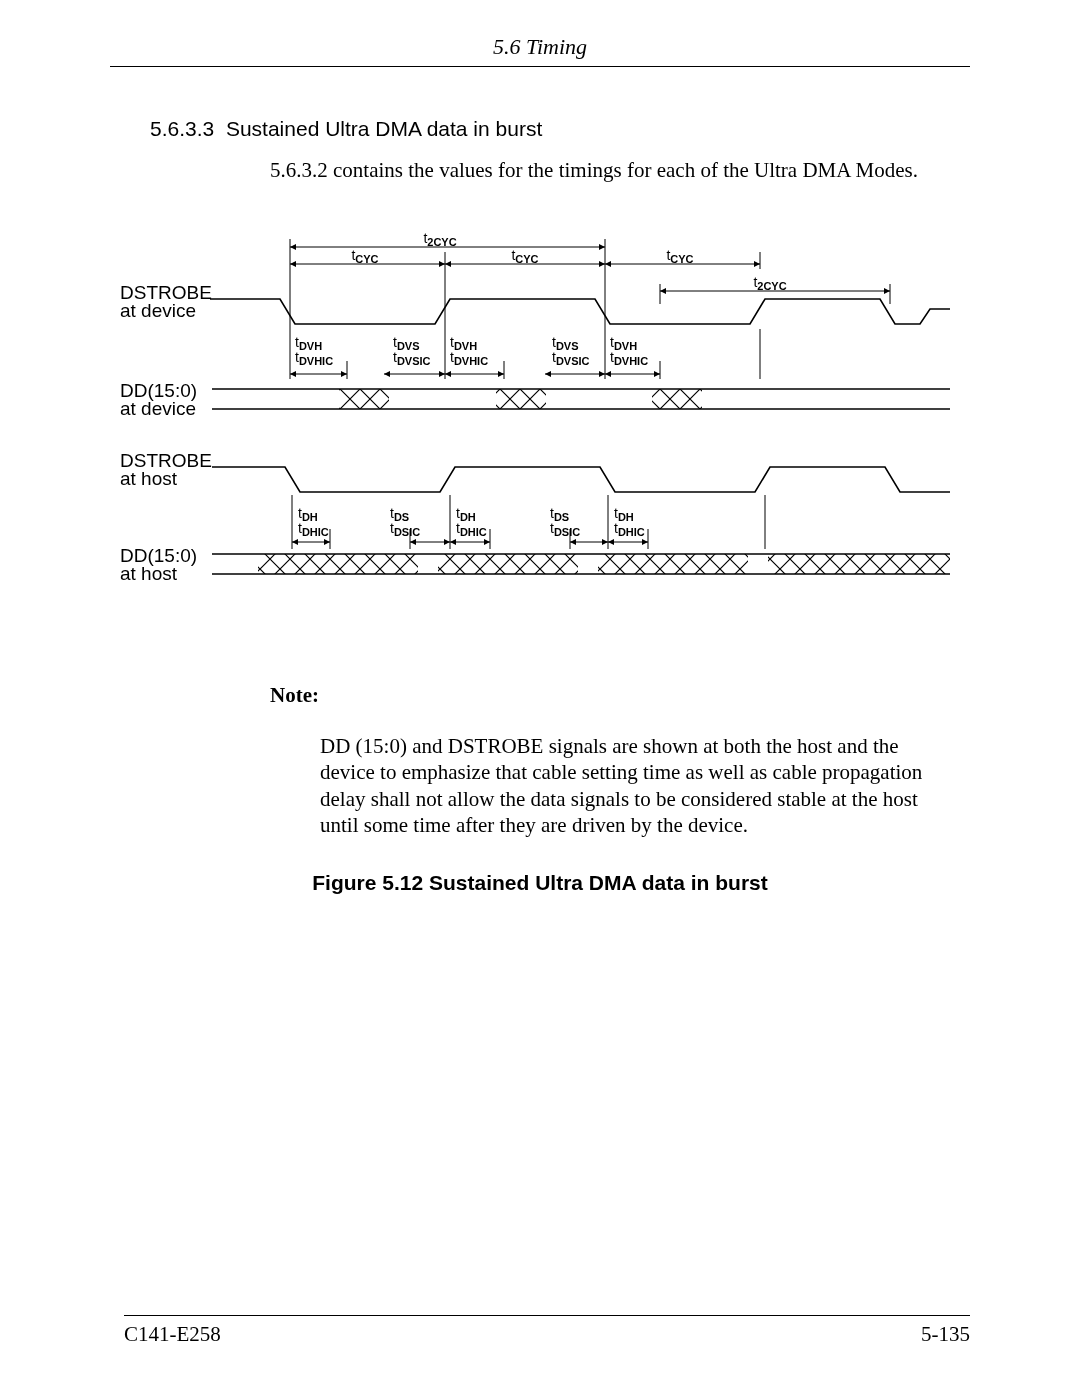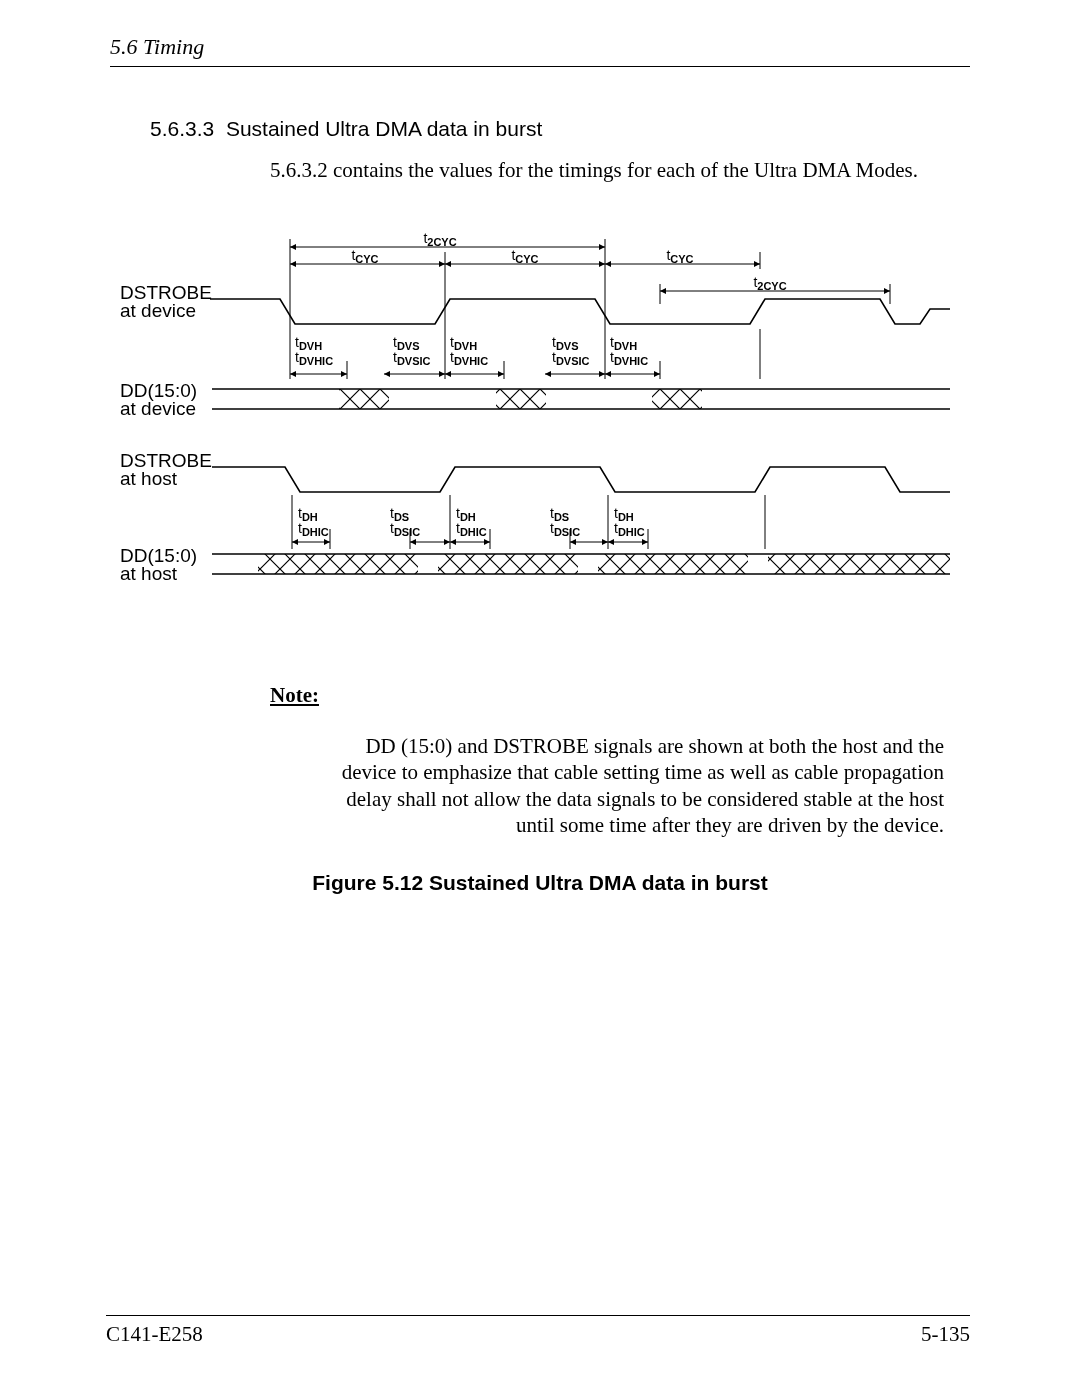--- a/index.html
+++ b/index.html
@@ -12,21 +12,21 @@
     height: 1397px;
     position: relative;
   }
   .page {
     padding: 30px 110px 60px 110px;
     box-sizing: border-box;
     position: relative;
     height: 100%;
   }
   .header-right {
-    text-align: left;
+    text-align: center;
     font-style: italic;
     font-size: 22px;
     margin-top: 4px;
   }
   .hr-top {
     border: none;
     border-top: 1.5px solid #000;
     margin-top: 6px;
   }
   .section-heading {
@@ -43,40 +43,38 @@
   }
   .diagram-wrap {
     margin-top: 46px;
     margin-left: 10px;
   }
   .note-label {
     font-weight: bold;
     font-size: 21px;
     margin-top: 50px;
     margin-left: 160px;
-    text-decoration: underline;
   }
   .note-body {
     font-size: 21px;
     margin-top: 25px;
     margin-left: 210px;
     margin-right: 26px;
     line-height: 1.25;
-    text-align: right;
   }
   .figure-caption {
     font-family: Arial, Helvetica, sans-serif;
     font-weight: bold;
     font-size: 21px;
     text-align: center;
     margin-top: 33px;
   }
   .footer {
     position: absolute;
-    left: 106px;
+    left: 124px;
     right: 110px;
     bottom: 50px;
   }
   .hr-bot {
     border: none;
     border-top: 1.5px solid #000;
     margin-bottom: 6px;
   }
   .footer-row {
     display: flex;

